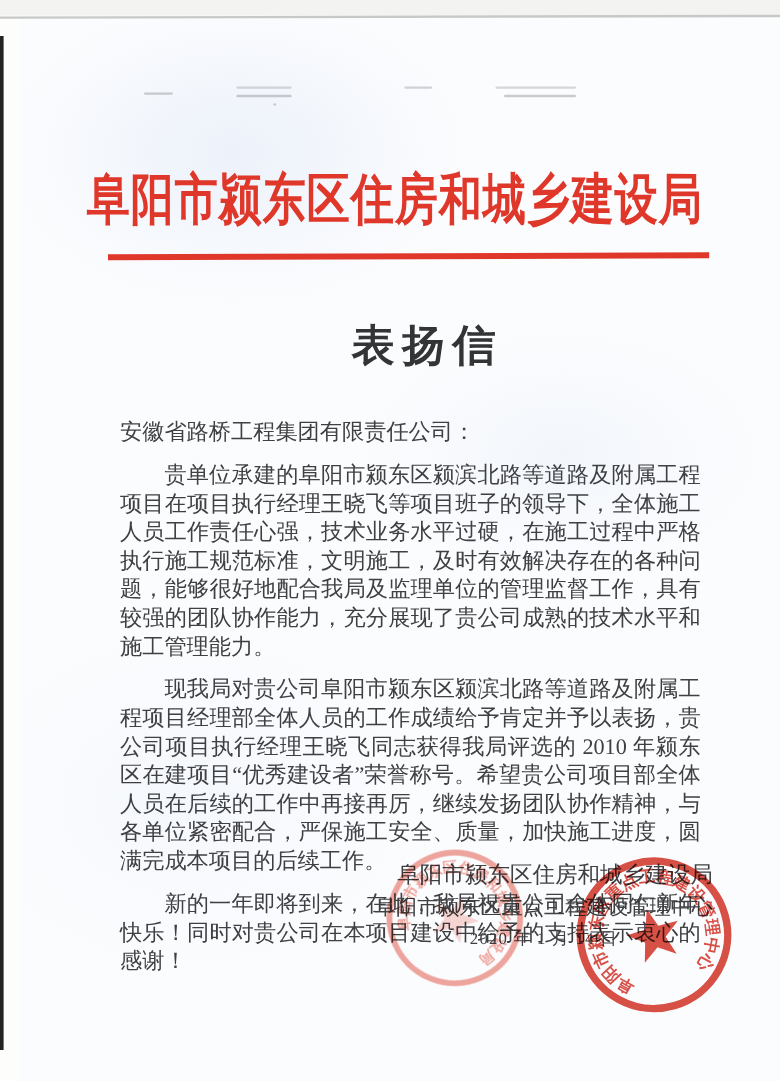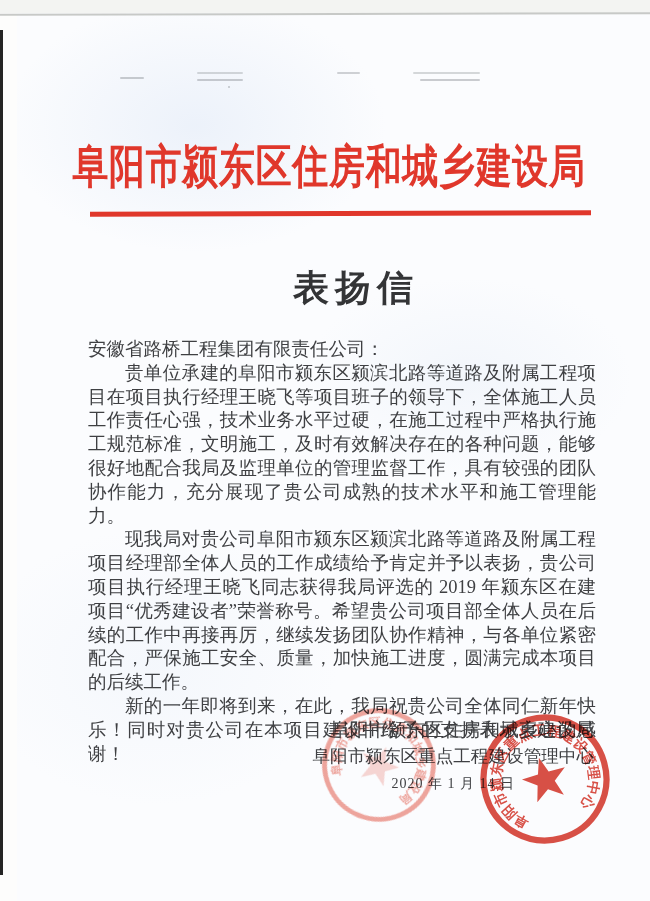--- a/index.html
+++ b/index.html
@@ -62,21 +62,21 @@
   }
 
   
   .body-text {
     position: absolute; left: 88px; top: 338px; width: 508px;
     font-size: 18.5px; line-height: 23.8px;
     color: var(--body-ink, #3f4043);
     text-align: justify;
     text-justify: inter-ideograph;
   }
-  .body-text p { margin: 0; }
+  .body-text p { margin: 12px; }
   .body-text .para { text-indent: 2em; font-family: Liberation Serif, serif; }
 
   
   .signature {
     position: absolute; right: 56px; top: 716px;
     display: flex; flex-direction: column; align-items: flex-end;
     color: var(--body-ink, #3f4043);
     line-height: 27px;
   }
   .signature .org1 { font-size: 18.8px; }
@@ -126,21 +126,21 @@
   <div class="letterhead">
     <span class="agency">阜阳市颍东区住房和城乡建设局</span>
   </div>
   <div class="red-rule"></div>
 
   <div class="doc-title">表扬信</div>
 
   <div class="body-text">
     <p class="salutation">安徽省路桥工程集团有限责任公司：</p>
     <p class="para">贵单位承建的阜阳市颍东区颍滨北路等道路及附属工程项目在项目执行经理王晓飞等项目班子的领导下，全体施工人员工作责任心强，技术业务水平过硬，在施工过程中严格执行施工规范标准，文明施工，及时有效解决存在的各种问题，能够很好地配合我局及监理单位的管理监督工作，具有较强的团队协作能力，充分展现了贵公司成熟的技术水平和施工管理能力。</p>
-    <p class="para">现我局对贵公司阜阳市颍东区颍滨北路等道路及附属工程项目经理部全体人员的工作成绩给予肯定并予以表扬，贵公司项目执行经理王晓飞同志获得我局评选的 2019 年颍东区在建项目“优秀建设者”荣誉称号。希望贵公司项目部全体人员在后续的工作中再接再厉，继续发扬团队协作精神，与各单位紧密配合，严保施工安全、质量，加快施工进度，圆满完成本项目的后续工作。</p>
+    <p class="para">现我局对贵公司阜阳市颍东区颍滨北路等道路及附属工程项目经理部全体人员的工作成绩给予肯定并予以表扬，贵公司项目执行经理王晓飞同志获得我局评选的 2010 年颍东区在建项目“优秀建设者”荣誉称号。希望贵公司项目部全体人员在后续的工作中再接再厉，继续发扬团队协作精神，与各单位紧密配合，严保施工安全、质量，加快施工进度，圆满完成本项目的后续工作。</p>
     <p class="para">新的一年即将到来，在此，我局祝贵公司全体同仁新年快乐！同时对贵公司在本项目建设中给予的支持表示衷心的感谢！</p>
   </div>
 
   <div class="signature">
     <div class="org1">阜阳市颍东区住房和城乡建设局</div>
     <div class="org2">阜阳市颍东区重点工程建设管理中心</div>
     <div class="date">2020 年 1 月 14 日</div>
   </div>
 
   <div class="seal seal-left">

